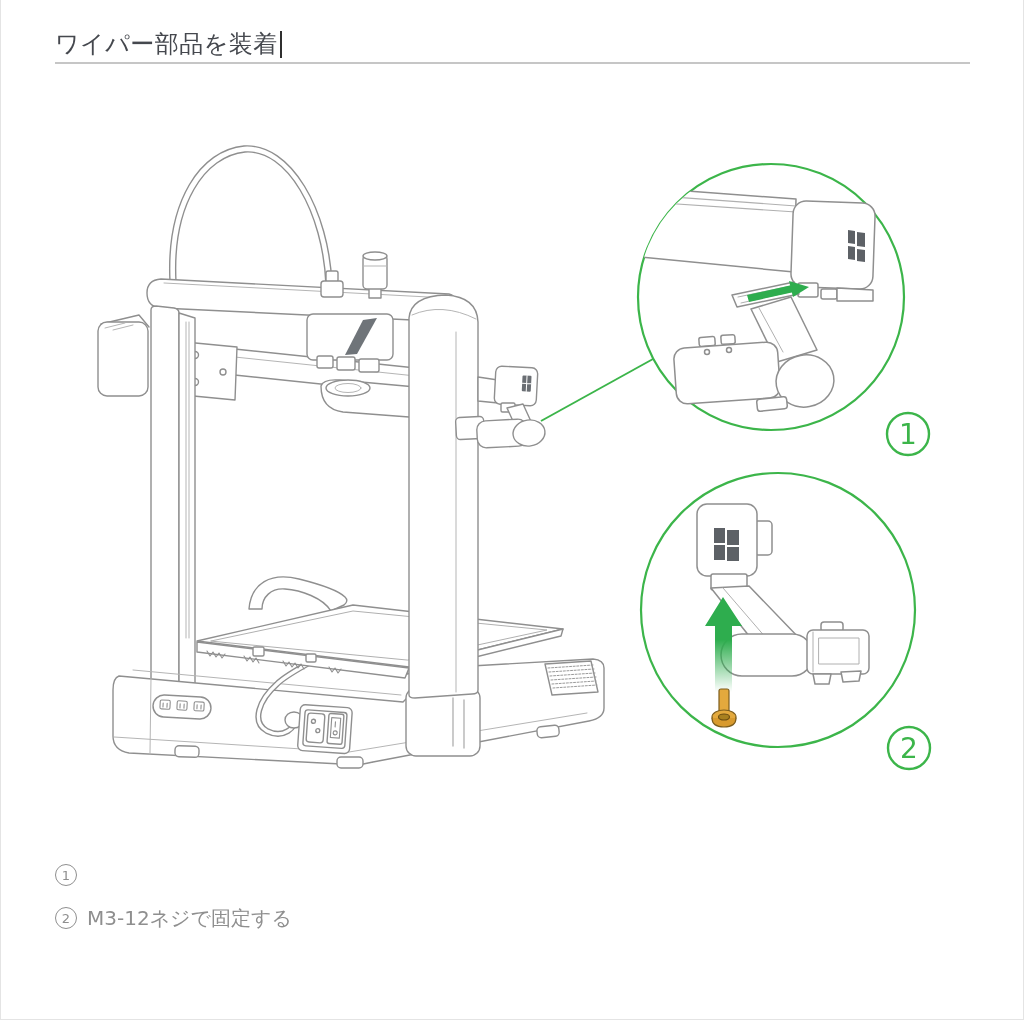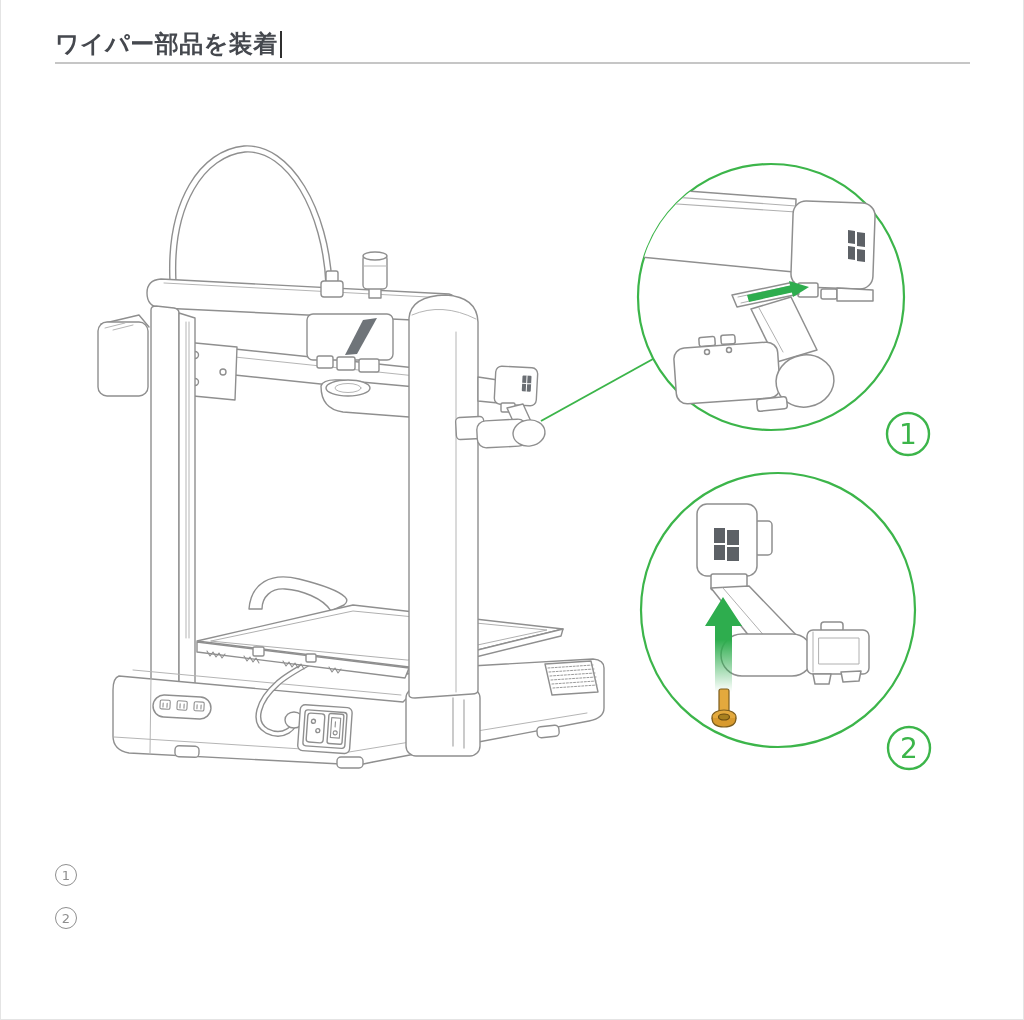--- a/index.html
+++ b/index.html
@@ -1,21 +1,21 @@
 <!DOCTYPE html>
 <html><head>
 <meta charset="utf-8">
 <style>
   html,body{margin:0;padding:0;background:#ffffff;}
   body{width:1024px;height:1020px;position:relative;overflow:hidden;
        font-family:"DejaVu Sans","Liberation Sans",sans-serif;}
   .page{position:absolute;inset:0;border-left:1px solid #e4e4e4;border-right:1px solid #e4e4e4;
         border-bottom:1px solid #e4e4e4;background:#fff;}
   .title-row{position:absolute;left:54px;top:28px;display:flex;align-items:center;}
-  .page-title{font-size:24px;font-weight:bold;color:#45484e;margin:0;letter-spacing:.5px;}
+  .page-title{font-size:24px;font-weight:normal;color:#45484e;margin:0;letter-spacing:.5px;}
   .caret{display:inline-block;width:2px;height:27px;background:#2f2f2f;margin-left:2px;}
   .divider{position:absolute;left:54px;right:53px;top:62px;height:2px;background:#c6c6c6;}
   .figure-wrap{position:absolute;left:0;top:70px;width:1024px;height:780px;}
   .instructions{position:absolute;left:54px;top:860px;color:#8f8f8f;font-size:20px;}
   .instruction-line{display:flex;align-items:center;gap:10px;height:30px;margin-bottom:13px;}
   .circle-marker{flex:0 0 auto;width:20px;height:20px;border:1.5px solid #8f8f8f;border-radius:50%;
         display:inline-flex;align-items:center;justify-content:center;font-size:13px;line-height:1;}
   svg text{font-family:"DejaVu Sans","Liberation Sans",sans-serif;}
 </style>
 </head>
@@ -279,16 +279,17 @@
       </g>
     </svg>
   </div>
 
   <div class="instructions">
     <div class="instruction-line">
       <span class="circle-marker">1</span>
     </div>
     <div class="instruction-line">
       <span class="circle-marker">2</span>
+      <span>M3-12ネジで固定する</span>
     </div>
   </div>
 
 </div>
 
 </body></html>

